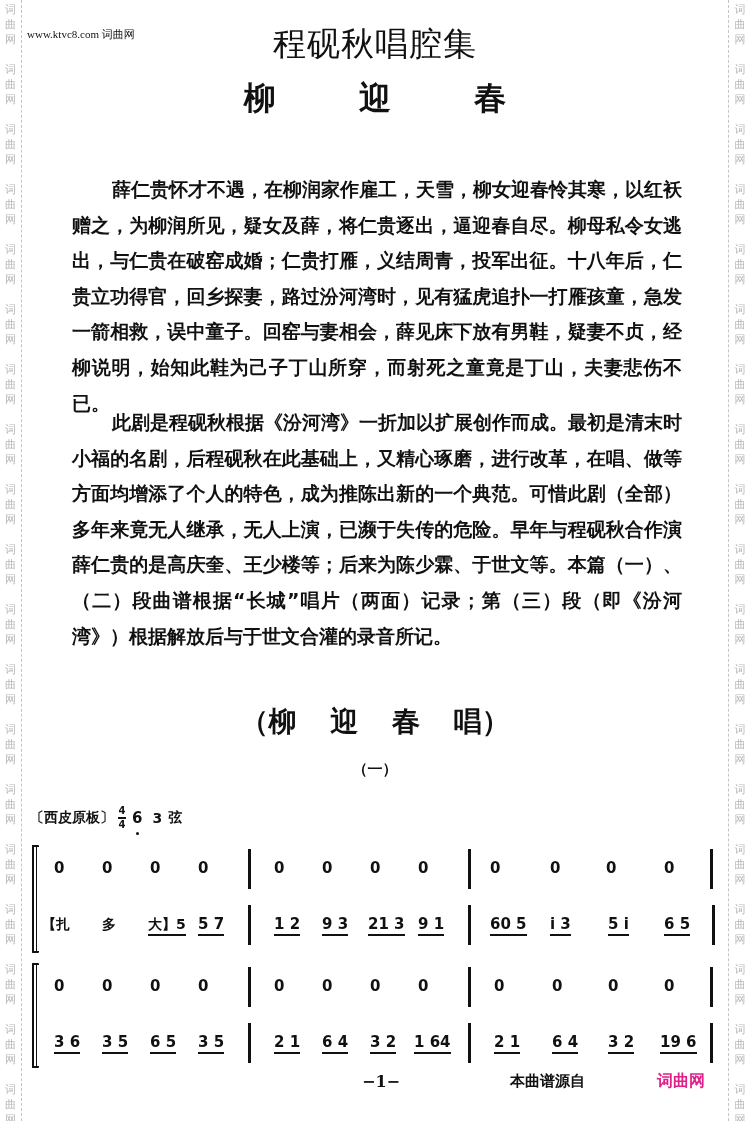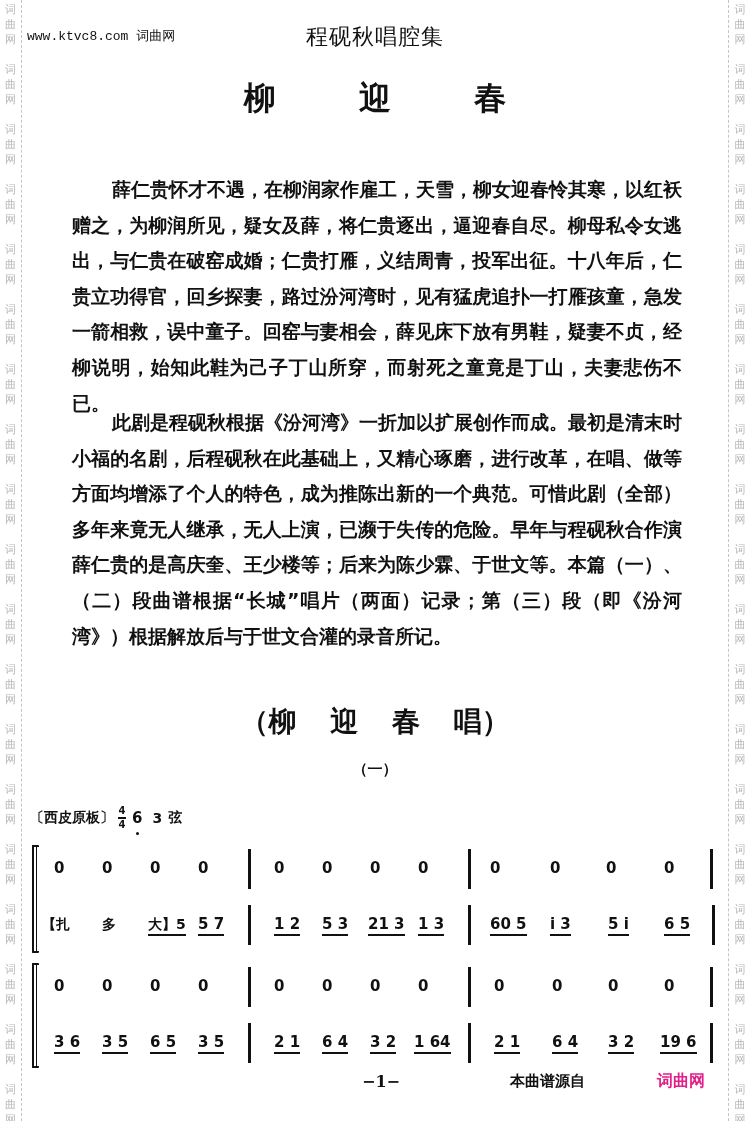--- a/index.html
+++ b/index.html
@@ -7,25 +7,25 @@
       width: 750px; height: 1121px; position: relative; overflow: hidden;
       font-family: "DejaVu Serif", "Liberation Serif", serif; color: #111;
     }
     .side-rail { position: absolute; top: 0; height: 1121px; width: 21px; }
     .side-rail.left { left: 0; border-right: 1px dashed #c4c4c4; }
     .side-rail.right { left: 728px; width: 22px; border-left: 1px dashed #c4c4c4; }
     .wm-group { position: absolute; left: 0; width: 100%; text-align: center;
       font-family: "DejaVu Sans", sans-serif; font-size: 11px; line-height: 15px; color: #b8b8b8; }
     .wm-group span { display: block; }
 
-    .site-url { position: absolute; left: 27px; top: 27px; font-family: Liberation Mono, monospace;
-      font-size: 13px; color: #111; letter-spacing: 0; }
+    .site-url { position: absolute; left: 27px; top: 27px; font-family: Liberation Serif, serif;
+      font-size: 11px; color: #111; letter-spacing: 0; }
 
     .collection-title { position: absolute; left: 0; width: 750px; top: 22px; text-align: center;
-      font-family: Liberation Serif, serif; font-size: 22px; letter-spacing: 1px; color: #111; }
+      font-family: Liberation Serif, serif; font-size: 33px; letter-spacing: 1px; color: #111; }
     .piece-title { position: absolute; left: 0; width: 750px; top: 77px; text-align: center;
       font-family: "DejaVu Sans", sans-serif; font-size: 32px; font-weight: bold; color: #111; }
     .piece-title span { display: inline-block; margin: 0 36px; }
 
     .para { position: absolute; left: 72px; width: 610px; font-family: "DejaVu Sans", sans-serif;
       font-weight: bold; font-size: 19px; line-height: 35.6px; color: #111; text-align: justify; }
     .para.p1 { top: 172px; }
     .para.p2 { top: 405px; }
     .para .indent { display: inline-block; width: 40px; }
 
@@ -322,23 +322,23 @@
     <div class="barline" style="left:680px"></div>
   </div>
 
   <div class="row bottom">
     <span class="note perc" style="left:12px">【扎</span>
     <span class="note perc" style="left:72px">多</span>
     <span class="note perc ul" style="left:118px">大】5</span>
     <span class="note ul" style="left:168px">5 7</span>
     <div class="barline" style="left:218px"></div>
     <span class="note ul" style="left:244px">1 2</span>
-    <span class="note ul" style="left:292px">5 3</span>
+    <span class="note ul" style="left:292px">9 3</span>
     <span class="note ul" style="left:338px">21 3</span>
-    <span class="note ul" style="left:388px">1 3</span>
+    <span class="note ul" style="left:388px">9 1</span>
     <div class="barline" style="left:438px"></div>
     <span class="note ul" style="left:460px">60 5</span>
     <span class="note ul" style="left:520px">i 3</span>
     <span class="note ul" style="left:578px">5 i</span>
     <span class="note ul" style="left:634px">6 5</span>
     <div class="barline" style="left:682px"></div>
   </div>
 </div>
 
 <div class="system s2">

